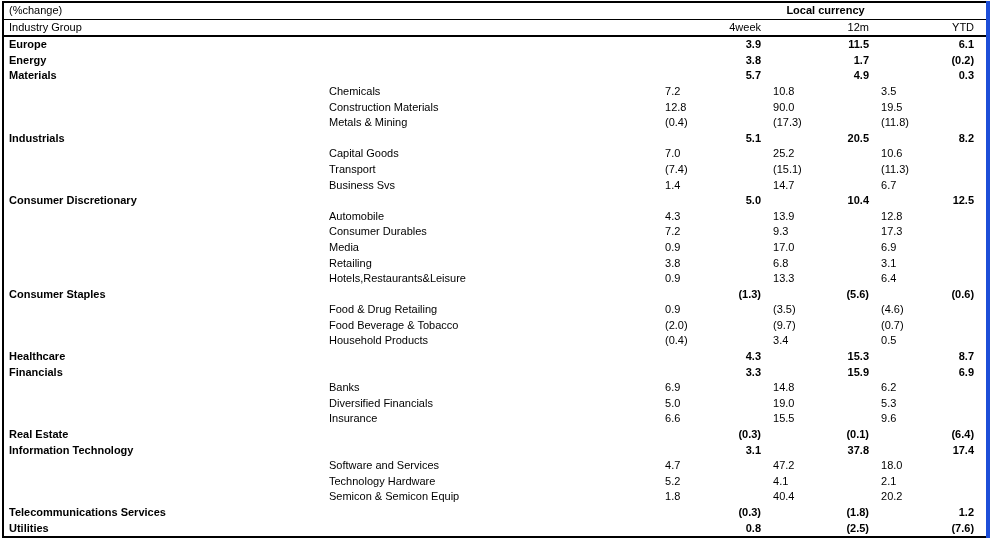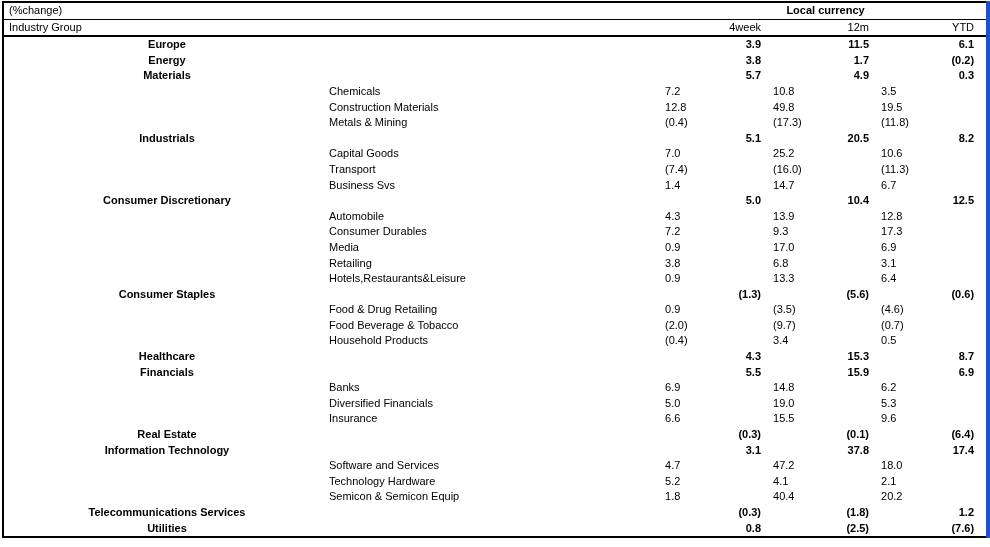--- a/index.html
+++ b/index.html
@@ -65,21 +65,21 @@
     text-align: left;
     margin-top: 12px;
   }
   .hdr-sub .num {
     text-align: right;
     padding-right: 12px;
   }
   .grouprow td.group-label {
     font-weight: bold;
     padding-left: 5px;
-    text-align: center;
+    text-align: left;
     margin-top: 40px;
   }
   .grouprow td.num {
     font-weight: bold;
     text-align: right;
     padding-right: 12px;
   }
   .subrow td.sub-label {
     padding-left: 4px;
     text-align: left;
@@ -142,21 +142,21 @@
           <td class="group-label"></td>
           <td class="sub-label">Chemicals</td>
           <td class="num">7.2</td>
           <td class="num">10.8</td>
           <td class="num">3.5</td>
         </tr>
         <tr class="subrow">
           <td class="group-label"></td>
           <td class="sub-label">Construction Materials</td>
           <td class="num">12.8</td>
-          <td class="num">49.8</td>
+          <td class="num">90.0</td>
           <td class="num">19.5</td>
         </tr>
         <tr class="subrow">
           <td class="group-label"></td>
           <td class="sub-label">Metals &amp; Mining</td>
           <td class="num">(0.4)</td>
           <td class="num">(17.3)</td>
           <td class="num">(11.8)</td>
         </tr>
         <tr class="grouprow">
@@ -170,21 +170,21 @@
           <td class="group-label"></td>
           <td class="sub-label">Capital Goods</td>
           <td class="num">7.0</td>
           <td class="num">25.2</td>
           <td class="num">10.6</td>
         </tr>
         <tr class="subrow">
           <td class="group-label"></td>
           <td class="sub-label">Transport</td>
           <td class="num">(7.4)</td>
-          <td class="num">(16.0)</td>
+          <td class="num">(15.1)</td>
           <td class="num">(11.3)</td>
         </tr>
         <tr class="subrow">
           <td class="group-label"></td>
           <td class="sub-label">Business Svs</td>
           <td class="num">1.4</td>
           <td class="num">14.7</td>
           <td class="num">6.7</td>
         </tr>
         <tr class="grouprow">
@@ -260,21 +260,21 @@
         <tr class="grouprow">
           <td class="group-label">Healthcare</td>
           <td class="sub-label"></td>
           <td class="num">4.3</td>
           <td class="num">15.3</td>
           <td class="num">8.7</td>
         </tr>
         <tr class="grouprow">
           <td class="group-label">Financials</td>
           <td class="sub-label"></td>
-          <td class="num">5.5</td>
+          <td class="num">3.3</td>
           <td class="num">15.9</td>
           <td class="num">6.9</td>
         </tr>
         <tr class="subrow">
           <td class="group-label"></td>
           <td class="sub-label">Banks</td>
           <td class="num">6.9</td>
           <td class="num">14.8</td>
           <td class="num">6.2</td>
         </tr>

